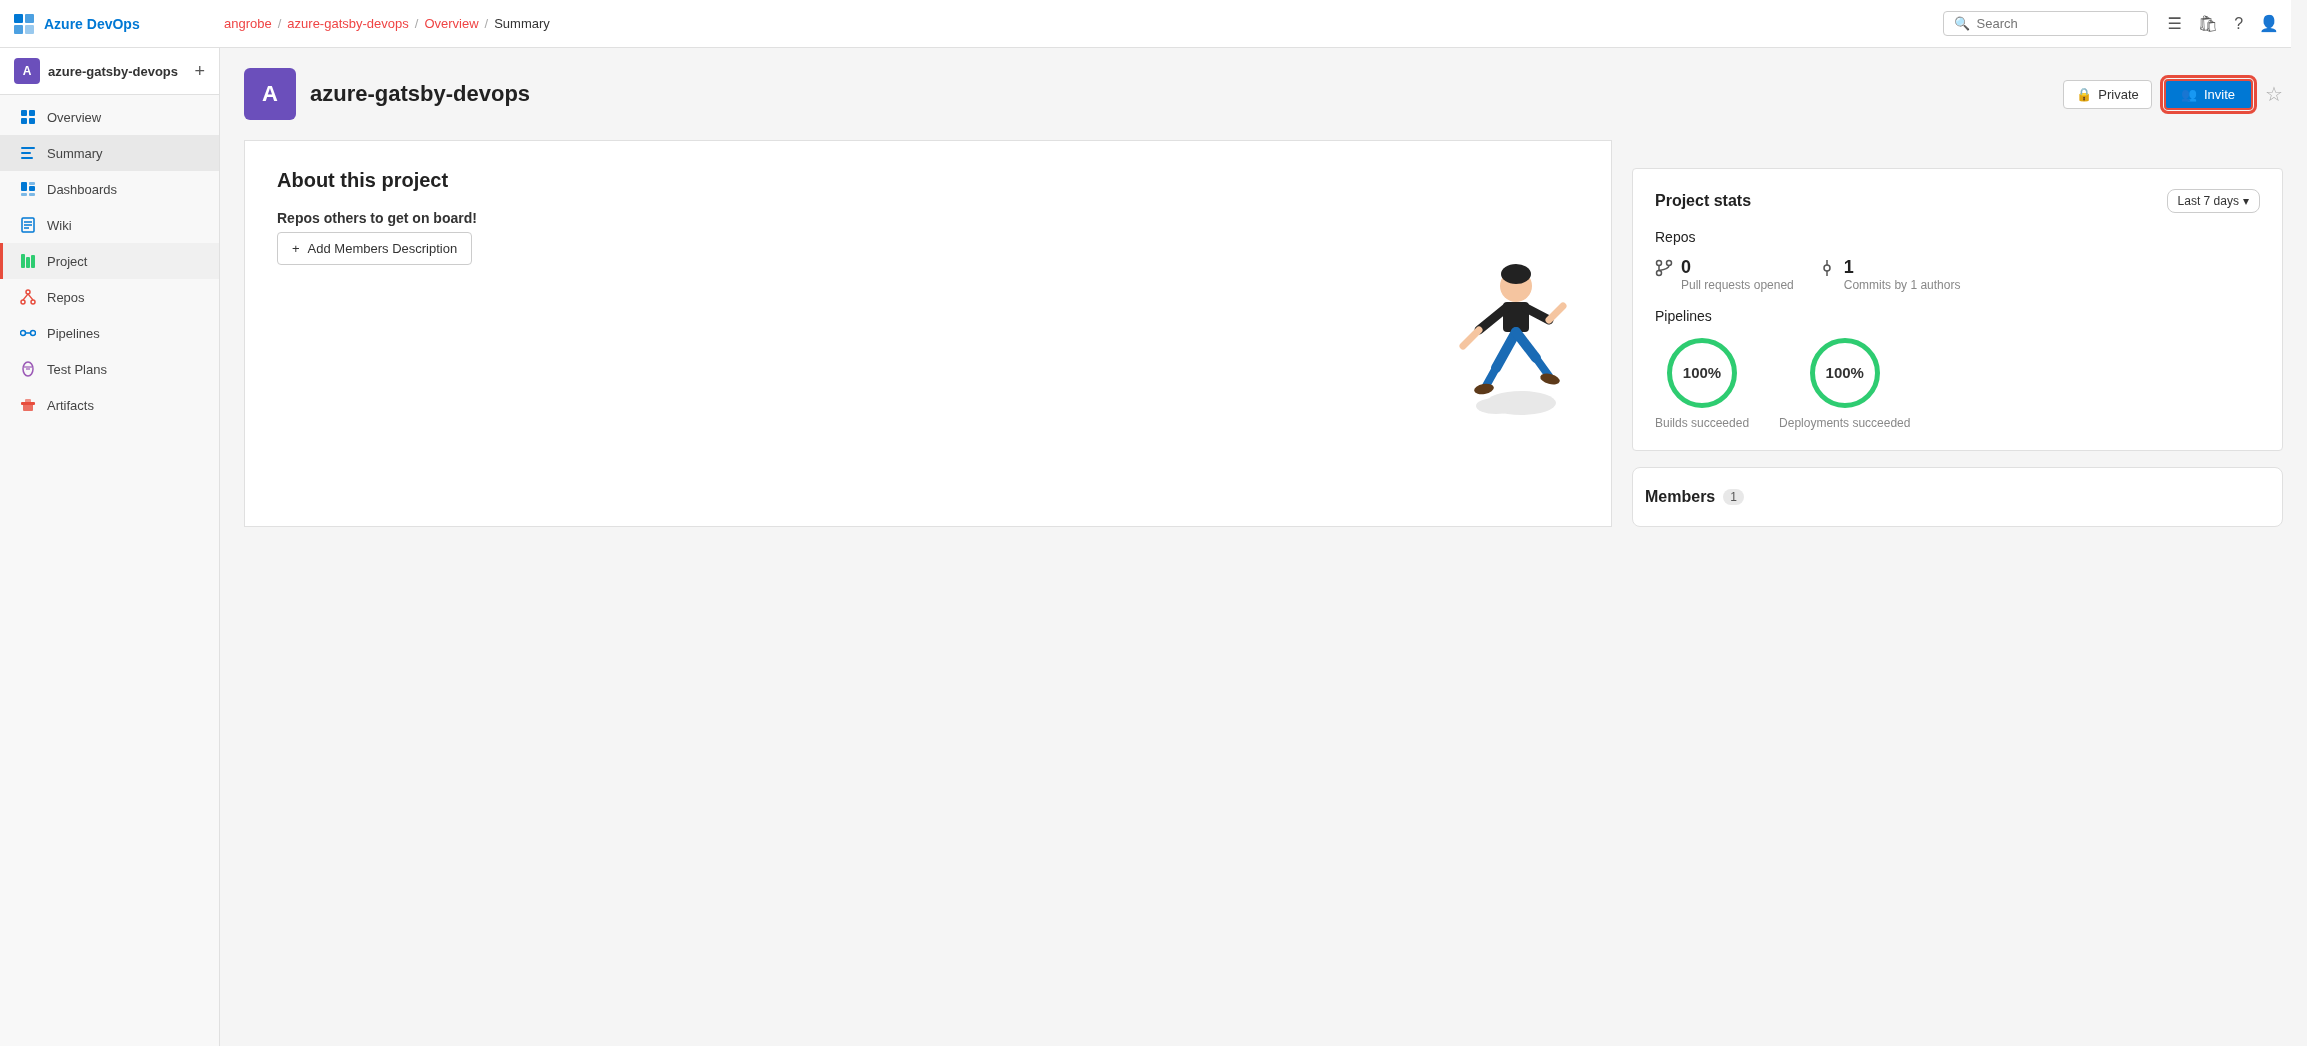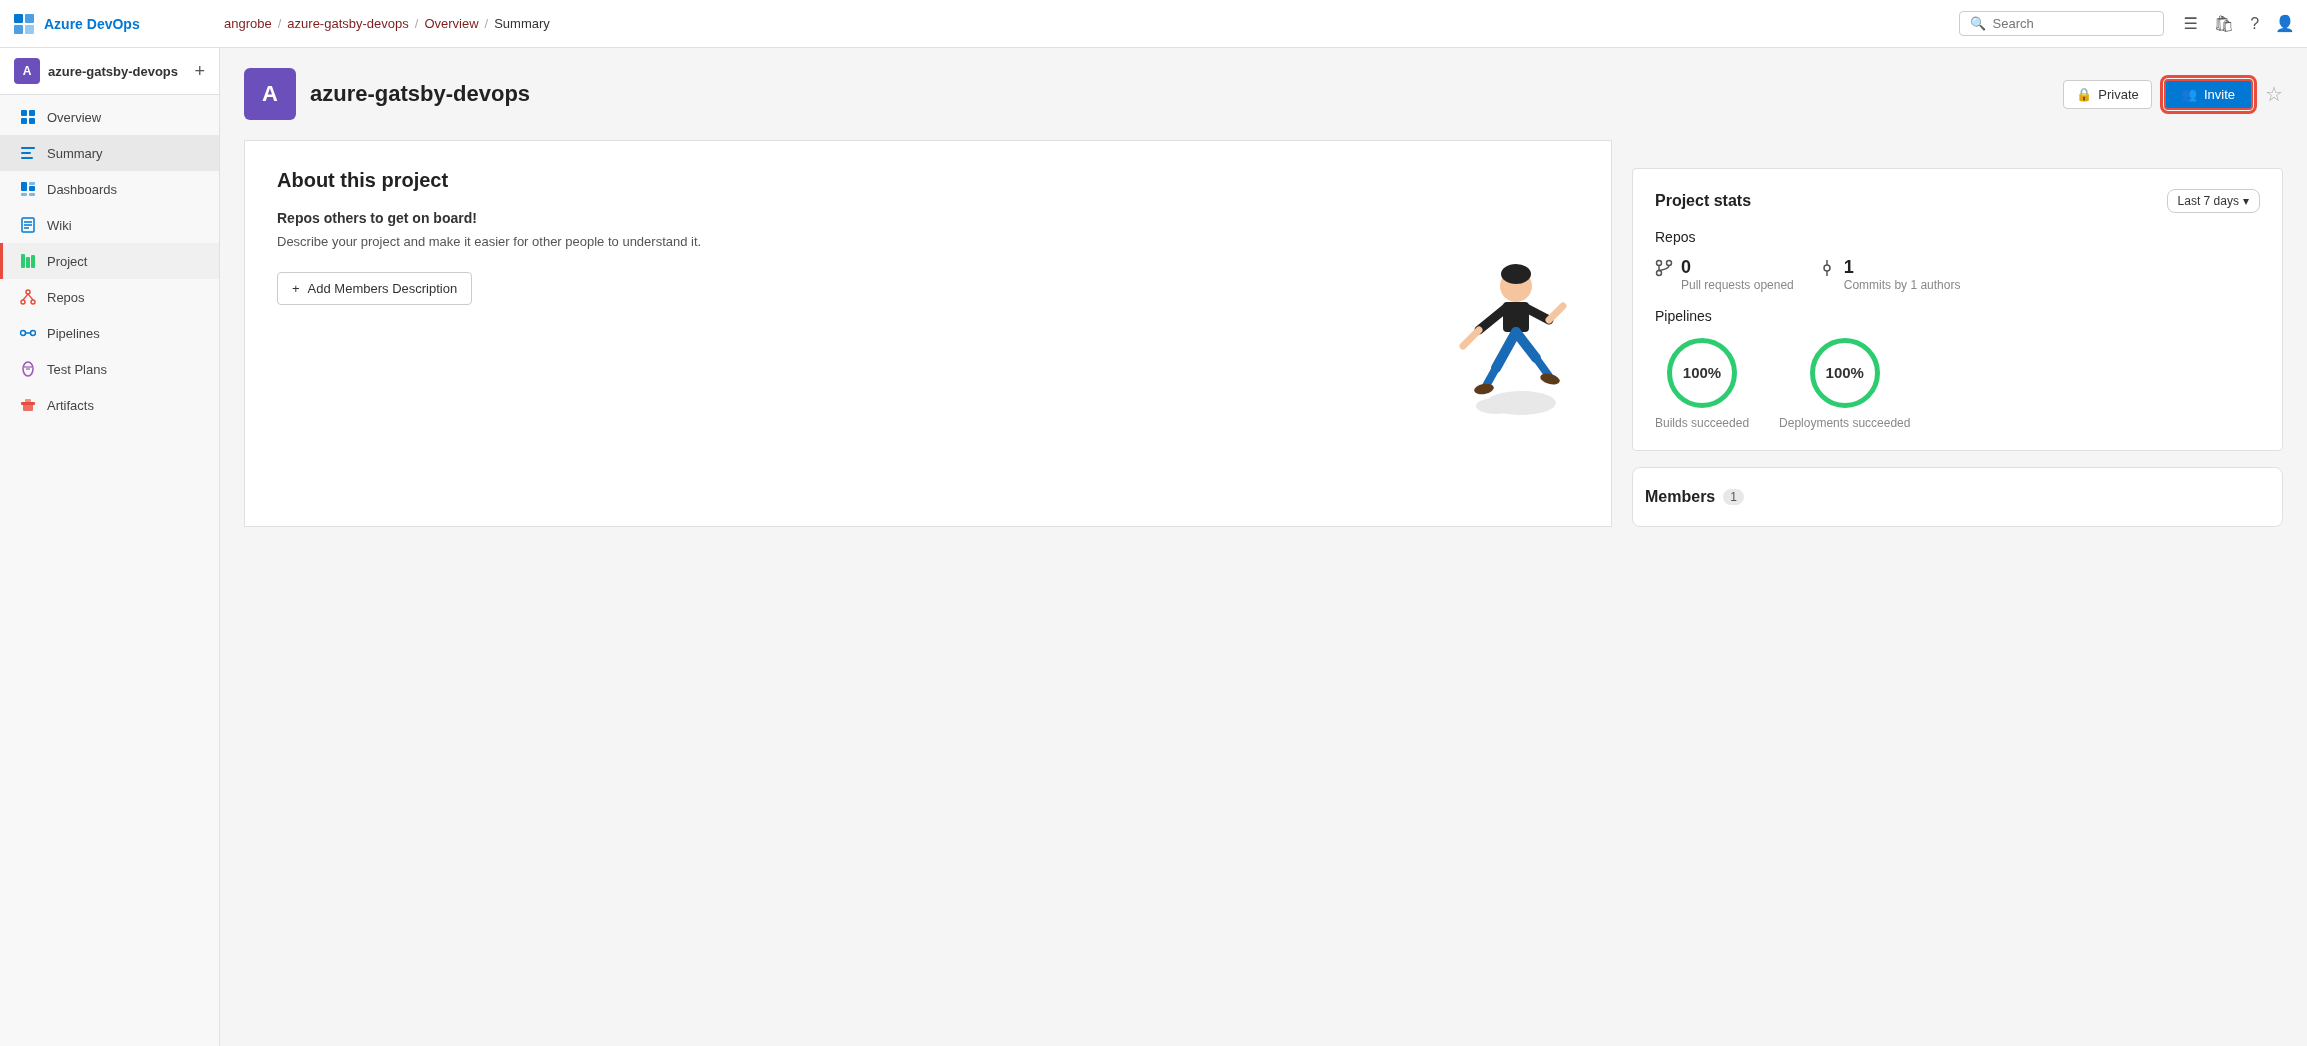--- a/index.html
+++ b/index.html
@@ -2,26 +2,26 @@
 <html><head>
   <meta charset="utf-8">
   <style>
     * { box-sizing: border-box; margin: 0; padding: 0; }
     body { font-family: "Segoe UI", sans-serif; font-size: 14px; color: #333; background: #f5f5f5; height: 100vh; overflow: hidden; }
 
     
     .top-nav {
       display: flex; align-items: center; height: 48px;
       background: #fff; border-bottom: 1px solid #e0e0e0;
-      padding: 0 12px; gap: 12px; position: fixed; top: 0; left: 0; right: 0; z-index: 100;
+      padding: 0 12px; gap: 12px; position: fixed; top: 0; left: 0; right: 16px; z-index: 100;
     }
     .top-nav-logo { display: flex; align-items: center; gap: 8px; color: #0078d4; font-weight: 600; font-size: 14px; min-width: 200px; }
     .top-nav-logo svg { width: 24px; height: 24px; }
     .breadcrumb { display: flex; align-items: center; gap: 6px; color: #555; font-size: 13px; flex: 1; }
-    .breadcrumb span { color: #7f1d1d; }
+    .breadcrumb span { color: #ef4444; }
     .breadcrumb .sep { color: #aaa; }
     .breadcrumb .current { color: #333; }
     .search-box {
       display: flex; align-items: center; gap: 6px;
       border: 1px solid #ccc; border-radius: 4px;
       padding: 4px 10px; min-width: 200px; background: #fff;
       color: #888; font-size: 13px;
     }
     .top-nav-icons { display: flex; align-items: center; gap: 16px; margin-left: 8px; }
     .top-nav-icon { color: #555; cursor: pointer; font-size: 16px; }
@@ -315,21 +315,20 @@
         </button>
         <span class="star-btn">☆</span>
       </div>
     </div>
 
     <div class="content-grid">
 
       <div class="about-panel">
         <h2 class="about-title">About this project</h2>
         <p class="about-subtitle">Repos others to get on board!</p>
-        <p class="about-desc">Describe your project and make it easier for other people to understand it.</p>
         <button class="add-desc-btn">
           <span>+</span>
           <span>Add Members Description</span>
         </button>
 
         <div class="about-illustration">
           <svg viewBox="0 0 130 160" xmlns="http://www.w3.org/2000/svg">
 
             <ellipse cx="80" cy="145" rx="35" ry="12" fill="#e8e8e8"></ellipse>
             <ellipse cx="55" cy="148" rx="20" ry="8" fill="#e8e8e8"></ellipse>

